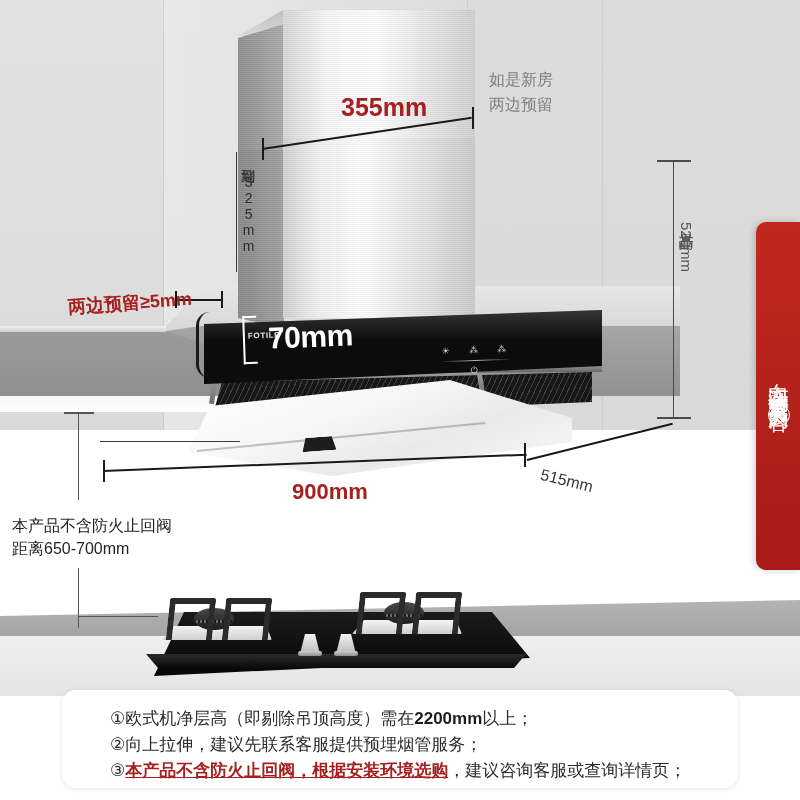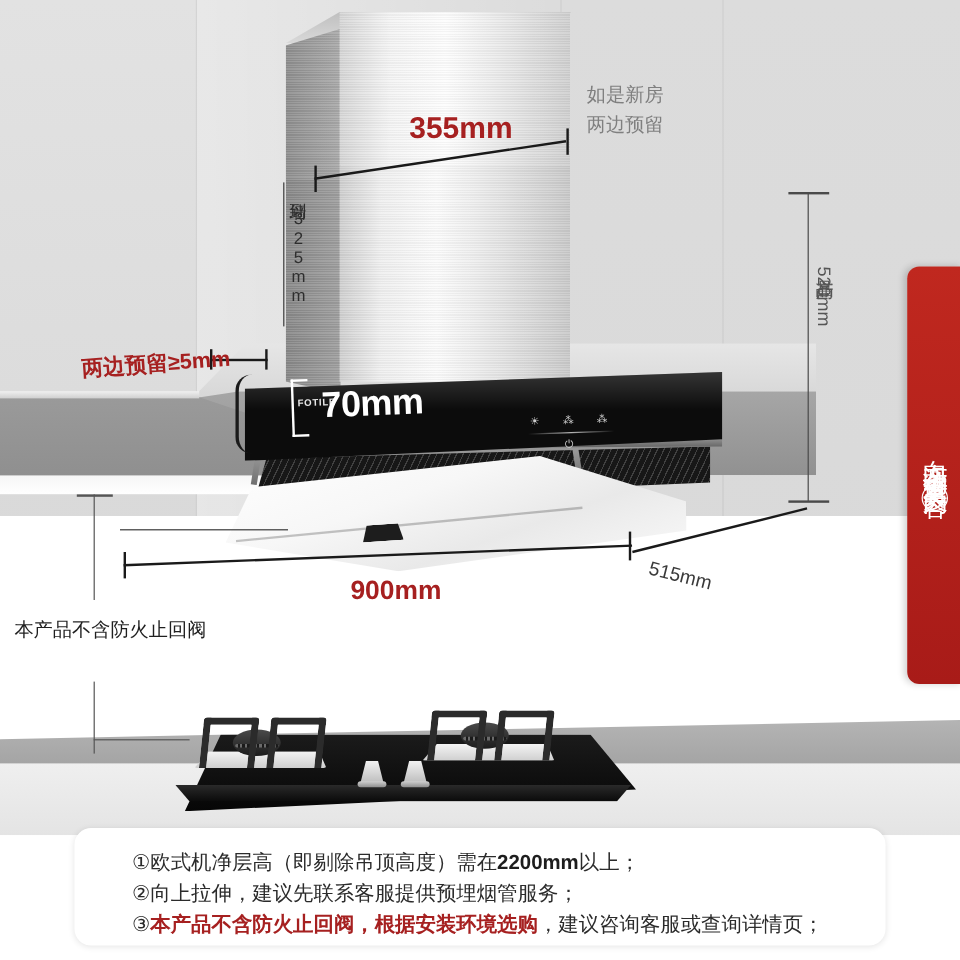--- a/index.html
+++ b/index.html
@@ -177,21 +177,21 @@
   #lbl-515{left:540px;top:472px;font-size:16px;color:#3a3a3a;transform:rotate(14deg);}
   #lbl-520{left:676px;top:222px;font-size:15px;color:#555;
         writing-mode:vertical-rl;letter-spacing:0;}
   #lbl-650{left:12px;top:514px;font-size:16px;color:#1f1f1f;line-height:1.45;}
 
   
   .notes{position:absolute;left:62px;top:690px;width:676px;height:98px;background:#fff;
         border-radius:14px;box-shadow:0 1px 5px rgba(0,0,0,.10);
         padding:16px 0 0 48px;box-sizing:border-box;}
   .note{font-size:17px;line-height:26px;color:#2b2b2b;white-space:nowrap;}
-  .note .rd{color:#a62020;font-weight:700;}
+  .note .rd{color:#a62020;font-weight:700;text-decoration:underline;}
   .note .dk{color:#1d1d1d;font-weight:700;}
 
   
   .banner{position:absolute;left:756px;top:222px;width:46px;height:348px;
         background:linear-gradient(180deg,#c0281f,#a81b18);
         border-radius:10px 0 0 10px;
         display:flex;flex-direction:column;align-items:center;justify-content:center;
         box-shadow:-2px 0 6px rgba(0,0,0,.18);}
   .banner-text{writing-mode:vertical-rl;color:#fff;font-size:21px;letter-spacing:3px;
         line-height:1;}
@@ -325,20 +325,21 @@
     <div>两边预留</div>
   </div>
 
   <div class="lbl red" id="lbl-5mm">两边预留≥5mm</div>
   <div class="lbl red" id="lbl-900">900mm</div>
   <div class="lbl dark" id="lbl-515">515mm</div>
   <div class="lbl" id="lbl-520">产品高520mm</div>
 
   <div class="lbl" id="lbl-650">
     <div>本产品不含防火止回阀</div>
+    <div>距离650-700mm</div>
   </div>
 
   <div class="notes">
     <div class="note">
       <span>①</span><span>欧式机净层高（即剔除吊顶高度）需在</span><span class="dk">2200mm</span><span>以上；</span>
     </div>
     <div class="note">
       <span>②</span><span>向上拉伸，建议先联系客服提供预埋烟管服务；</span>
     </div>
     <div class="note">

